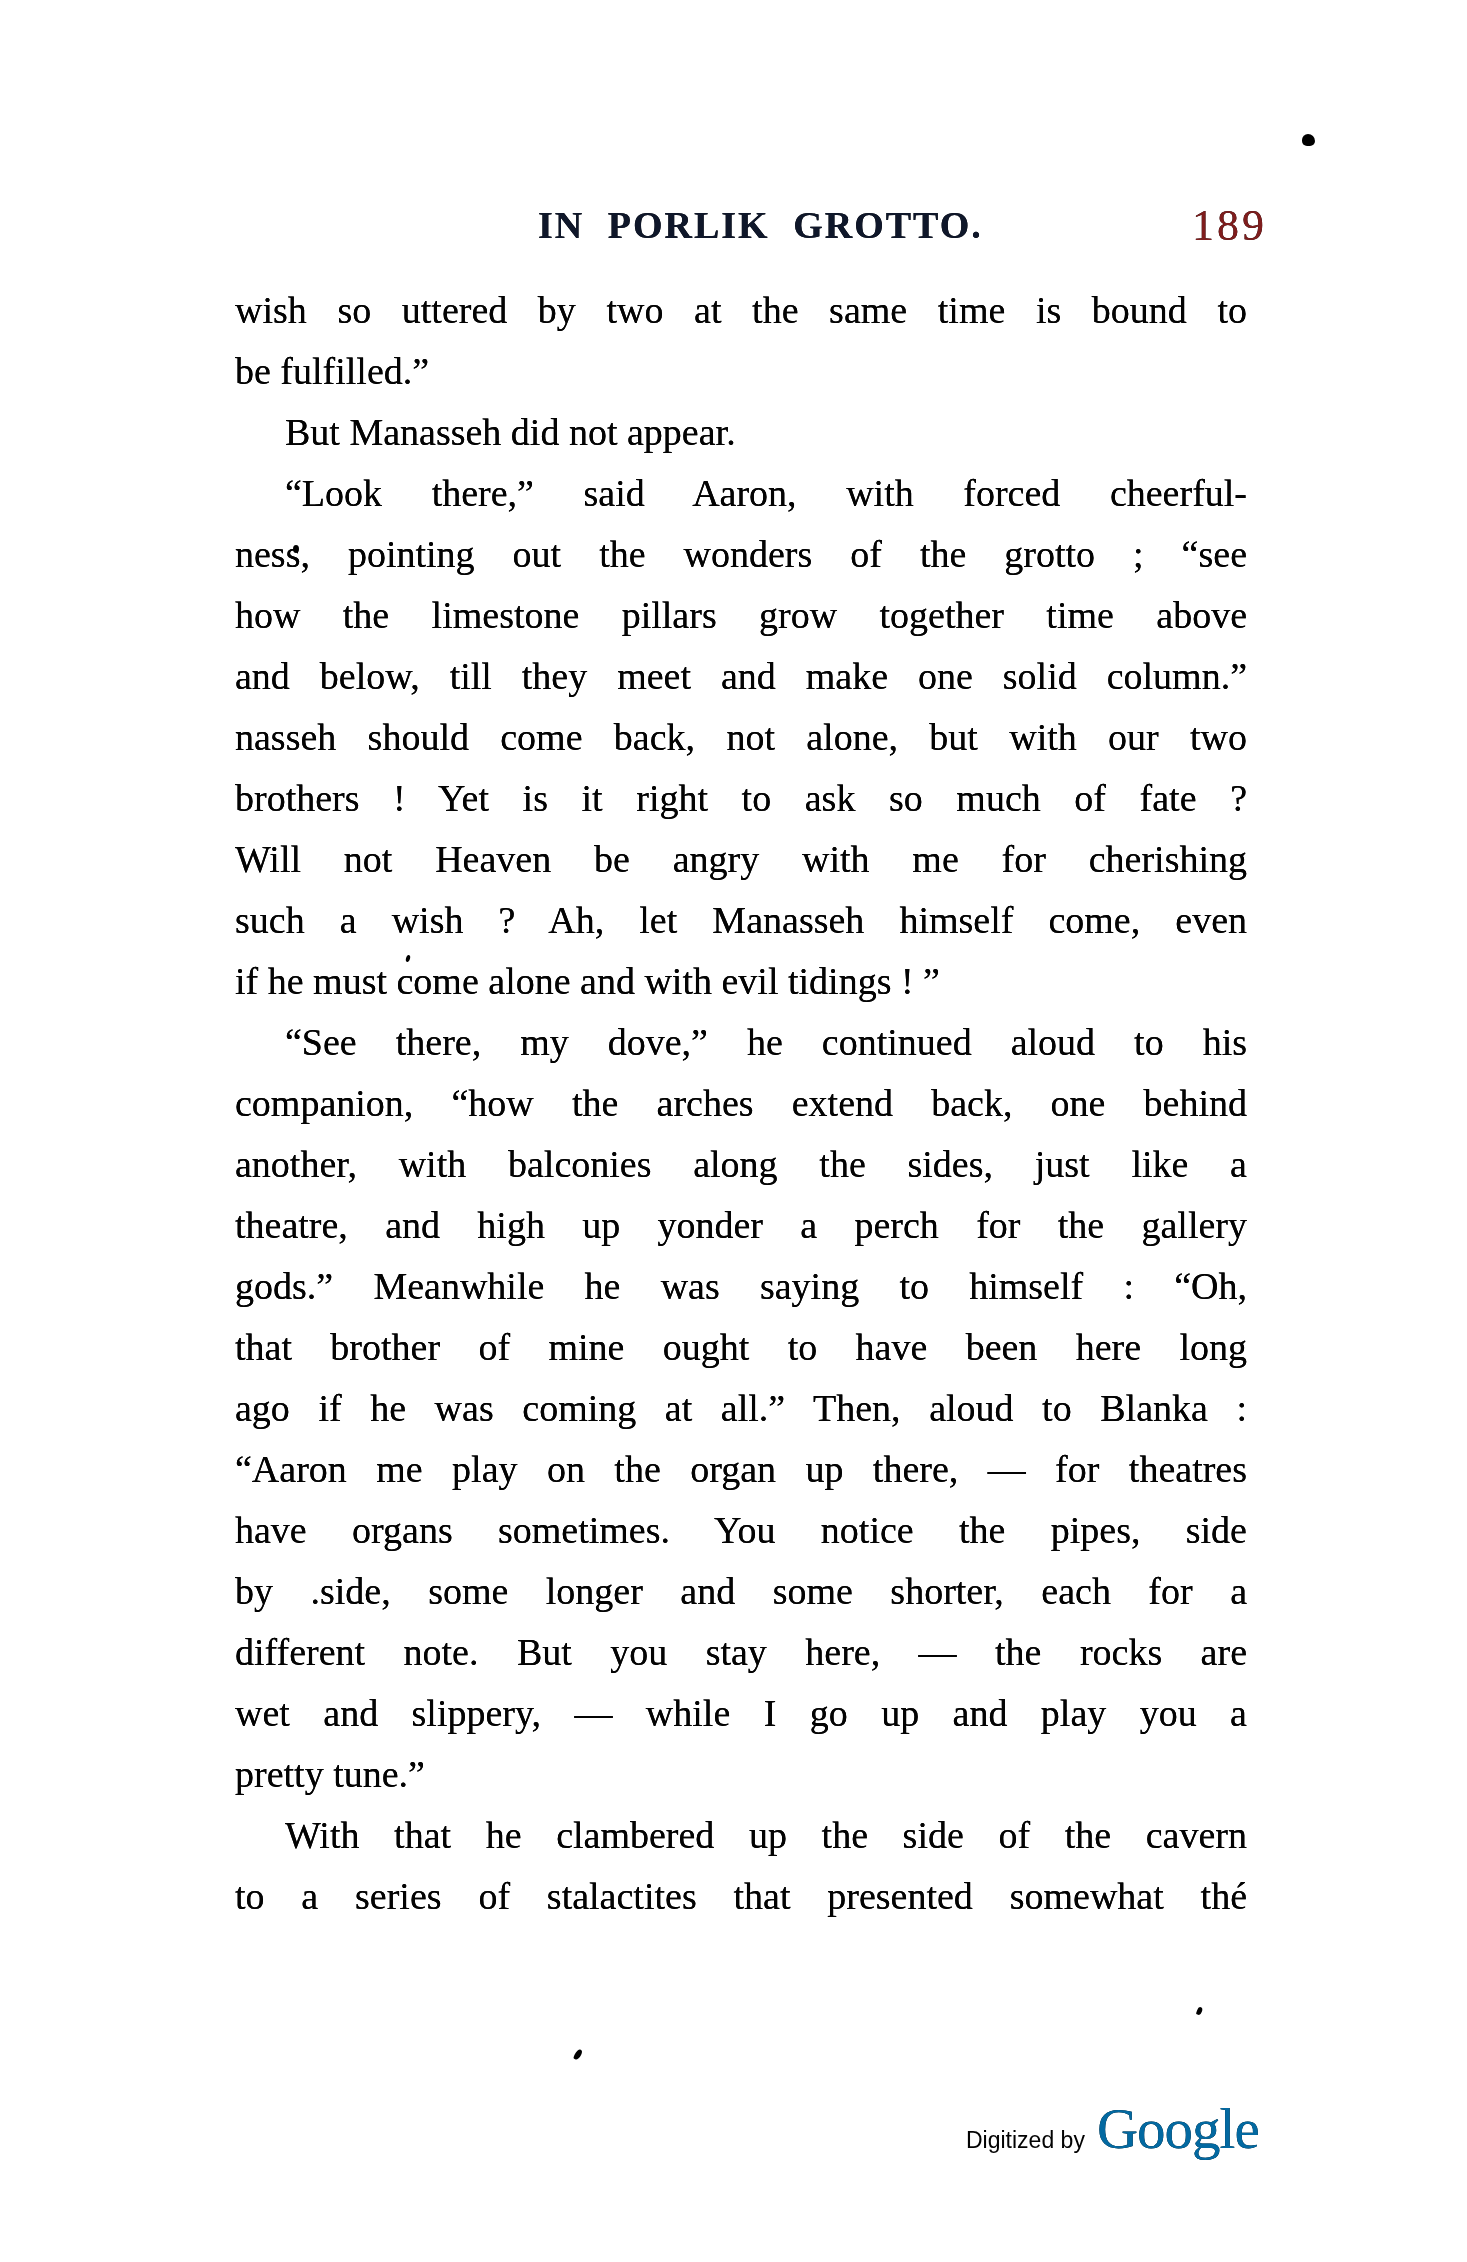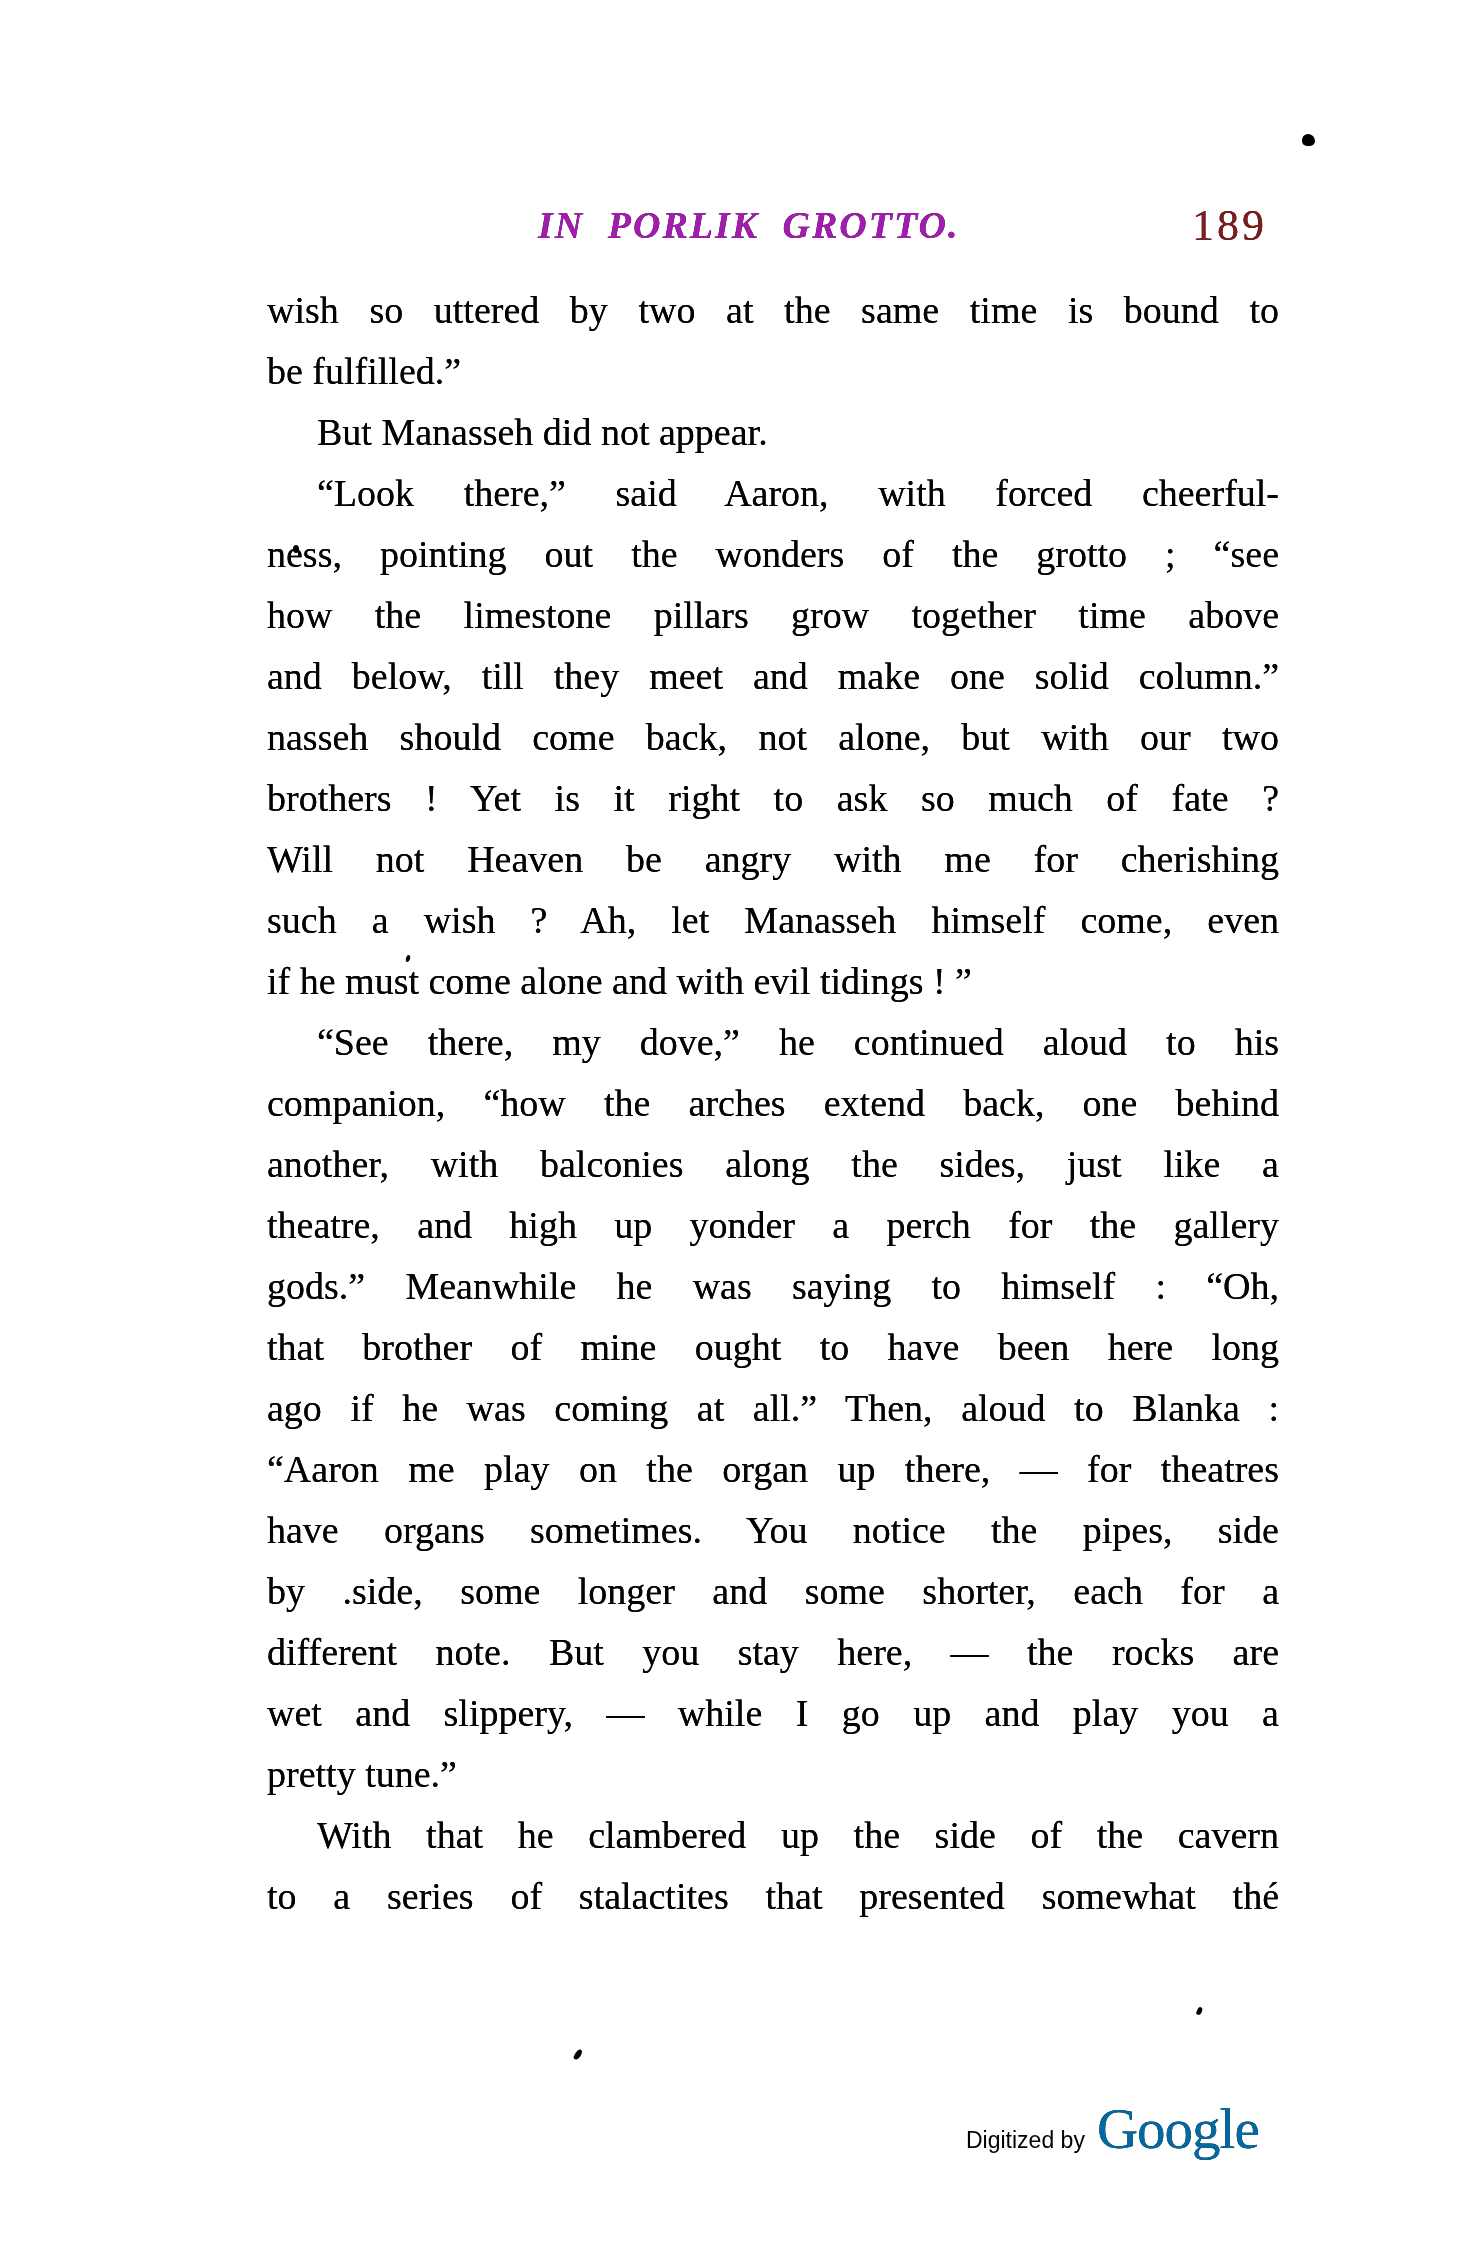--- a/index.html
+++ b/index.html
@@ -14,27 +14,26 @@
     background: #ffffff;
     overflow: hidden;
     color: #000;
   }
   
   .header-title {
     position: absolute;
     left: 538px;
     top: 206px;
     font-family: "Liberation Serif", serif;
-    font-style: italic;
     font-weight: 700;
     font-size: 38px;
     line-height: 1;
     letter-spacing: 2px;
     word-spacing: 12px;
-    color: #a21caf;
+    color: #0f172a;
     text-shadow: 0 0 0.6px #000;
     white-space: nowrap;
   }
   .page-number {
     position: absolute;
     left: 1192px;
     top: 204px;
     font-family: "Liberation Serif", serif;
     font-size: 44px;
     line-height: 1;
@@ -46,21 +45,20 @@
   .body-block {
     position: absolute;
     left: 235px;
     top: 280px;
     width: 1012px;
     font-family: "Liberation Serif", serif;
     font-size: 38px;
     line-height: 61px;
     color: #030303;
     text-shadow: 0 0 0.55px #000;
-    margin-left: 32px;
   }
   .line {
     height: 61px;
     text-align: left;
   }
   .line.just {
     text-align: justify;
     text-align-last: justify;
   }
   .line.indent {

